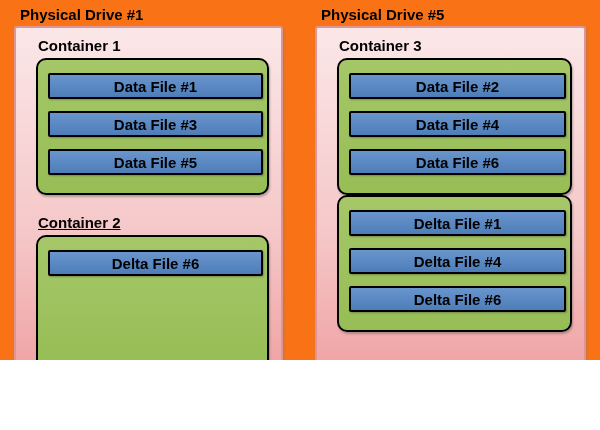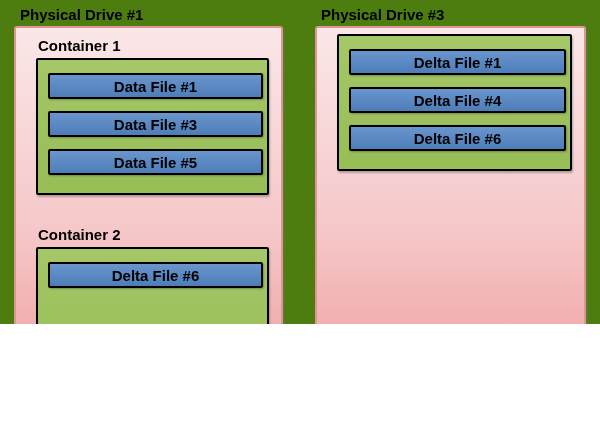--- a/index.html
+++ b/index.html
@@ -4,22 +4,22 @@
 <style>
   html, body {
     margin: 0;
     padding: 0;
     background: #ffffff;
     font-family: "Liberation Sans", sans-serif;
   }
   .canvas {
     position: relative;
     width: 600px;
-    height: 324px;
-    background: #4d7c0f;
+    height: 360px;
+    background: #f97316;
     overflow: hidden;
   }
   .diagram {
     display: flex;
     gap: 32px;
     padding: 4px 0 0 14px;
   }
   .drive-col { width: 269px; flex: 0 0 auto; }
   .drive-col.right { width: 271px; }
   .drive-title {
@@ -40,26 +40,26 @@
     padding: 6px 12px 12px 20px;
   }
   .container-label {
     font-size: 15px;
     font-weight: 700;
     color: #000000;
     height: 24px;
     line-height: 24px;
     margin-left: 2px;
   }
-  .container-label.second { margin-top: 28px; }
+  .container-label.second { margin-top: 16px; text-decoration: underline; }
   .container-box {
     box-sizing: border-box;
     height: 137px;
     border: 2px solid #000000;
-    border-radius: 2px;
+    border-radius: 10px;
     background: linear-gradient(180deg, #a5c768 0%, #97bd55 100%);
     box-shadow: 1px 2px 2px rgba(80,80,80,0.4);
     padding: 13px 4px 0 10px;
     display: flex;
     flex-direction: column;
     gap: 12px;
   }
   .file-bar {
     box-sizing: border-box;
     height: 26px;
@@ -92,22 +92,28 @@
           <div class="file-bar">Data File #5</div>
         </div>
         <div class="container-label second">Container 2</div>
         <div class="container-box">
           <div class="file-bar">Delta File #6</div>
         </div>
       </div>
     </div>
 
     <div class="drive-col right">
-      <div class="drive-title">Physical Drive #3</div>
+      <div class="drive-title">Physical Drive #5</div>
       <div class="drive-box">
+        <div class="container-label">Container 3</div>
+        <div class="container-box">
+          <div class="file-bar">Data File #2</div>
+          <div class="file-bar">Data File #4</div>
+          <div class="file-bar">Data File #6</div>
+        </div>
         <div class="container-box">
           <div class="file-bar">Delta File #1</div>
           <div class="file-bar">Delta File #4</div>
           <div class="file-bar">Delta File #6</div>
         </div>
       </div>
     </div>
 
   </div>
 </div>

